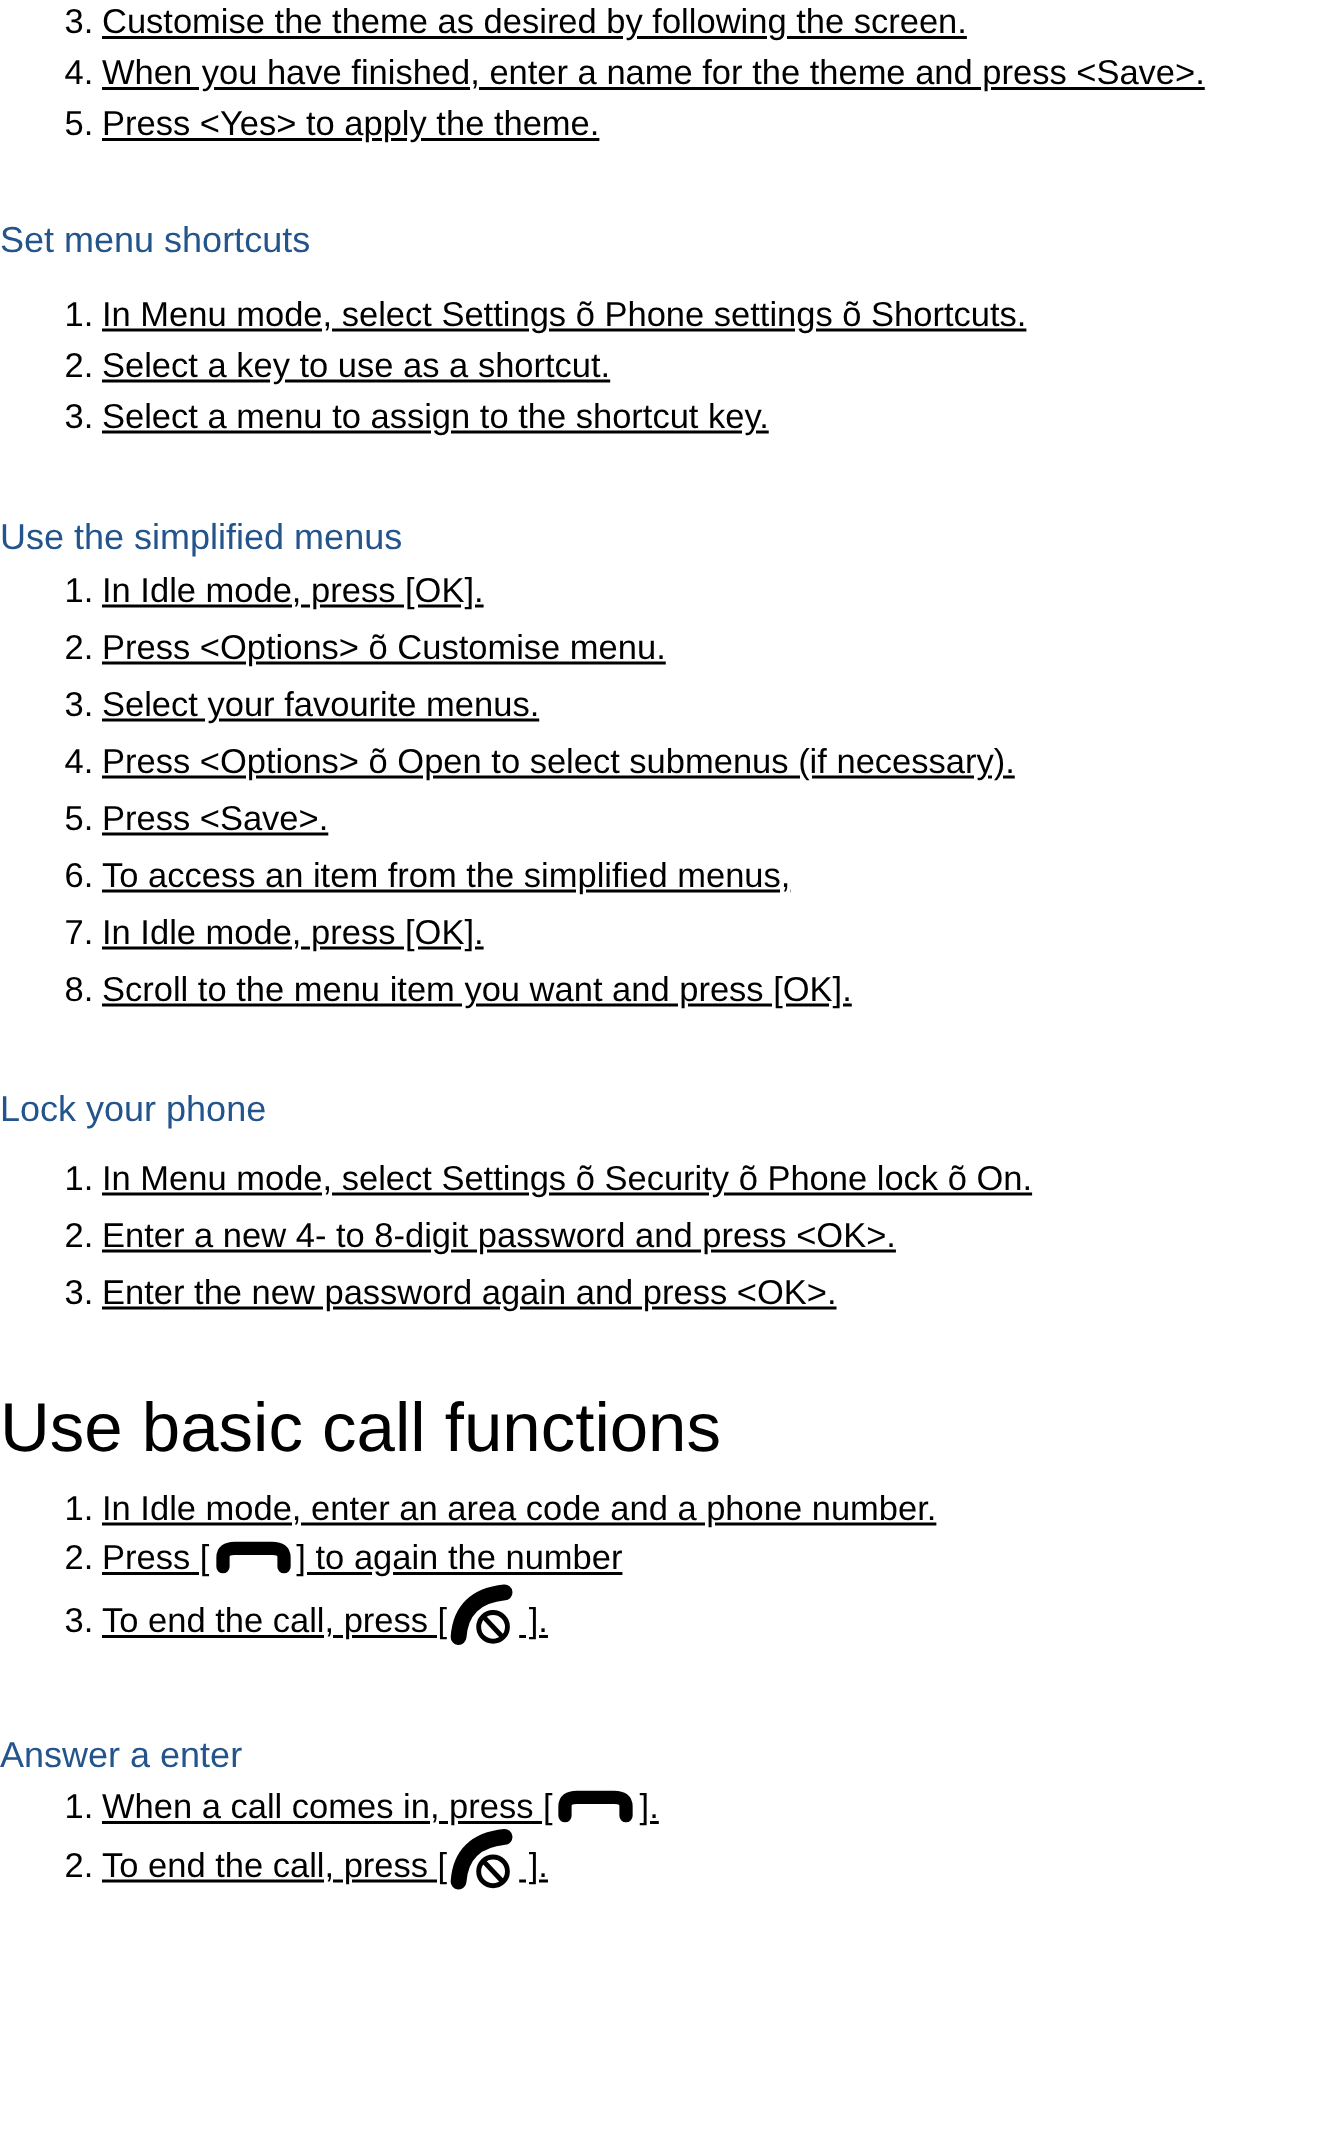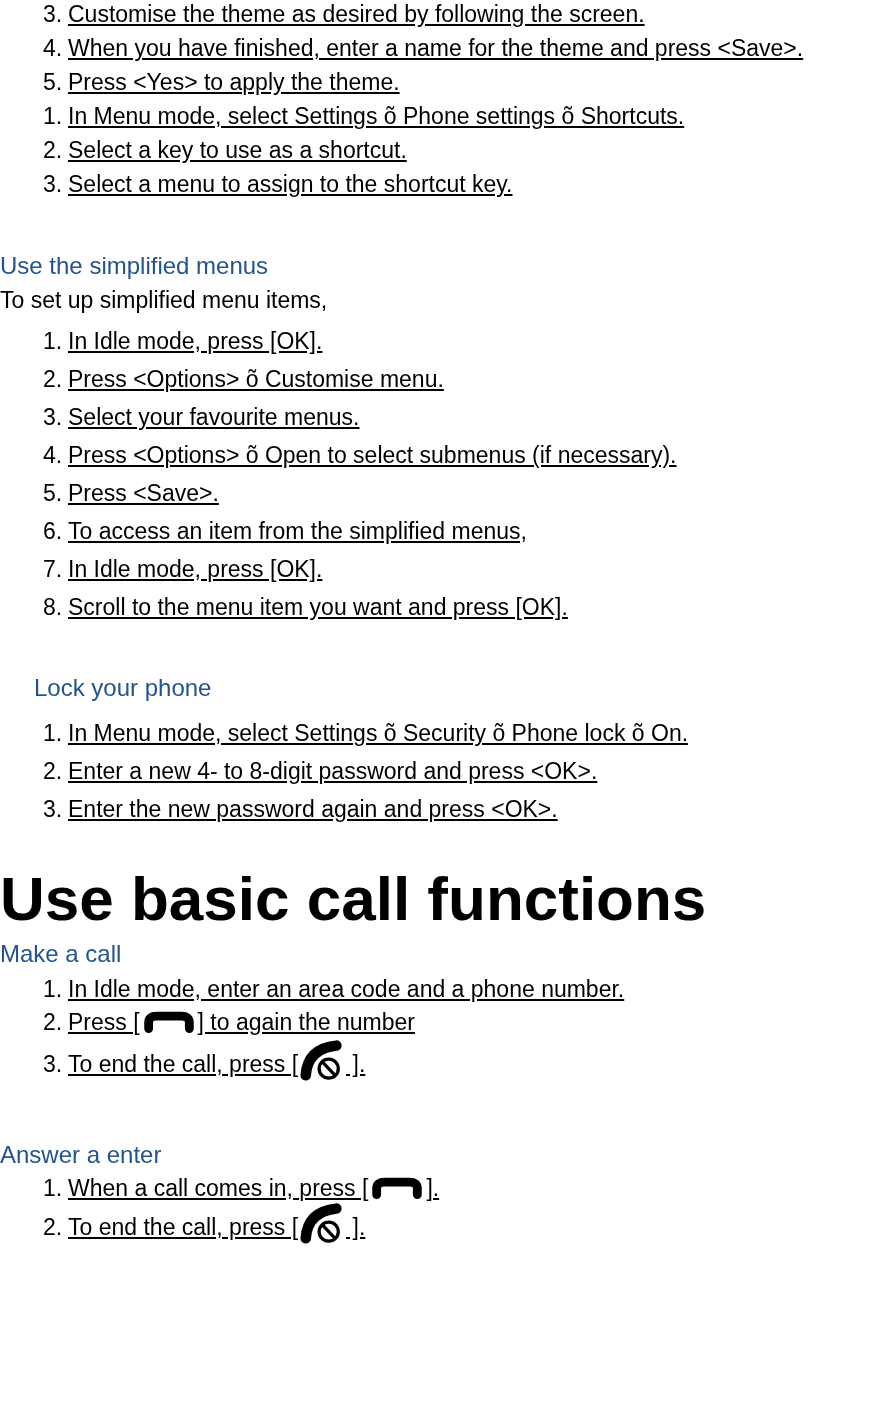--- a/index.html
+++ b/index.html
@@ -12,31 +12,31 @@
   }
   .page{width:880px;height:1422px;}
   .li{display:flex;margin:0 0 6px 0;}
   .li .num{width:25px;margin-left:43px;flex:none;}
   .li .txt{flex:1;text-decoration:underline;}
   h2.sub{
     font-size:24px;line-height:30px;font-weight:400;
     color:#23548C;margin:0;
   }
   h1.big{
-    font-size:62px;line-height:54px;font-weight:700;
+    font-size:46px;line-height:54px;font-weight:400;
     margin:0;letter-spacing:0;
   }
   p.para{margin:0;}
 
   
   #h2-shortcuts{margin-top:50px;margin-bottom:19px;}
   #h2-simplified{margin-top:53px;margin-bottom:5px;}
   #intro-simplified{margin-bottom:13px;}
   #list-simplified .li{margin-bottom:10px;}
-  #h2-lock{margin-top:52px;margin-bottom:16px;padding-left:34px;}
+  #h2-lock{margin-top:52px;margin-bottom:16px;}
   #list-lock .li{margin-bottom:10px;}
   #h1-basic{margin-top:49px;margin-bottom:13px;}
   #subtitle-basic{margin-bottom:46px;}
   #h2-make{margin-bottom:6px;}
   #list-make .li-1{margin-bottom:5px;}
   #list-make .li-2{margin-bottom:14px;}
   #list-make .li-3{margin-bottom:0;}
   #h2-answer{margin-top:62px;margin-bottom:4px;}
   #list-answer .li-1{margin-bottom:11px;}
   #list-answer .li-2{margin-bottom:0;}
@@ -68,37 +68,37 @@
     <div class="li">
       <span class="num">4.</span>
       <span class="txt">When you have finished, enter a name for the theme and press &lt;Save&gt;.</span>
     </div>
     <div class="li">
       <span class="num">5.</span>
       <span class="txt">Press &lt;Yes&gt; to apply the theme.</span>
     </div>
   </div>
 
+  <h2 class="sub" id="h2-shortcuts">Set menu shortcuts</h2>
   <div id="list-shortcuts">
     <div class="li">
       <span class="num">1.</span>
       <span class="txt">In Menu mode, select Settings õ Phone settings õ Shortcuts.</span>
     </div>
     <div class="li">
       <span class="num">2.</span>
       <span class="txt">Select a key to use as a shortcut.</span>
     </div>
     <div class="li">
       <span class="num">3.</span>
       <span class="txt">Select a menu to assign to the shortcut key.</span>
     </div>
   </div>
 
   <h2 class="sub" id="h2-simplified">Use the simplified menus</h2>
-  <p class="para" id="intro-simplified">To set up simplified menu items,</p>
   <div id="list-simplified">
     <div class="li">
       <span class="num">1.</span>
       <span class="txt">In Idle mode, press [OK].</span>
     </div>
     <div class="li">
       <span class="num">2.</span>
       <span class="txt">Press &lt;Options&gt; õ Customise menu.</span>
     </div>
     <div class="li">
@@ -138,21 +138,20 @@
       <span class="txt">Enter a new 4- to 8-digit password and press &lt;OK&gt;.</span>
     </div>
     <div class="li">
       <span class="num">3.</span>
       <span class="txt">Enter the new password again and press &lt;OK&gt;.</span>
     </div>
   </div>
 
   <h1 class="big" id="h1-basic">Use basic call functions</h1>
 
-  <h2 class="sub" id="h2-make">Make a call</h2>
   <div id="list-make">
     <div class="li li-1">
       <span class="num">1.</span>
       <span class="txt">In Idle mode, enter an area code and a phone number.</span>
     </div>
     <div class="li li-2">
       <span class="num">2.</span>
       <span class="txt"><span>Press [</span><span class="key-dial"><svg viewBox="0 0 60 26" xmlns="http://www.w3.org/2000/svg">
               <path d="M7 21 V14 Q7 7 16 7 H44 Q53 7 53 14 V21" fill="none" stroke="#000" stroke-width="10" stroke-linecap="round"></path>
             </svg></span><span>] to again the number</span></span>

